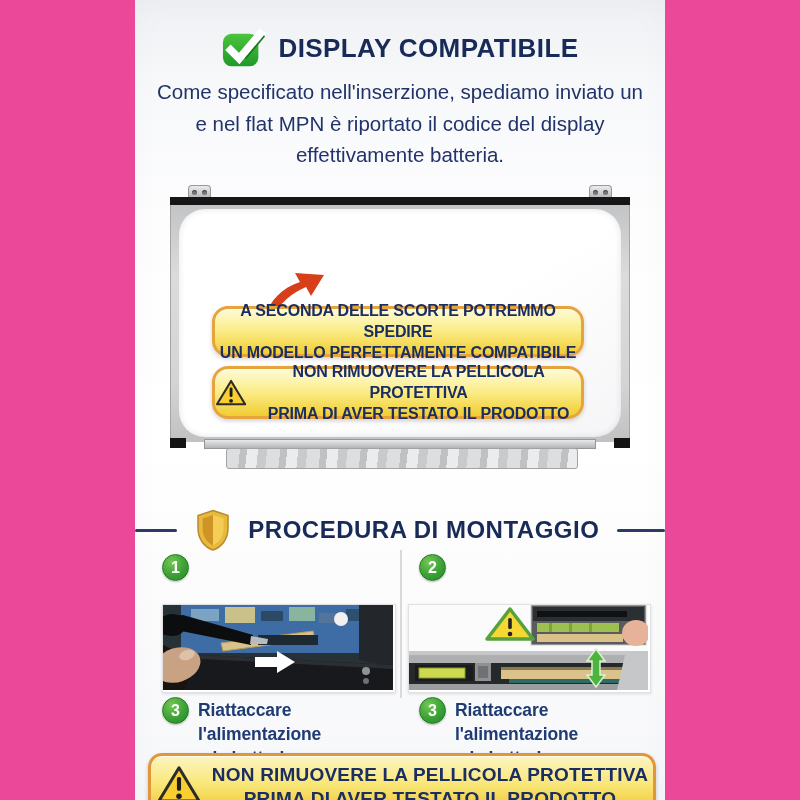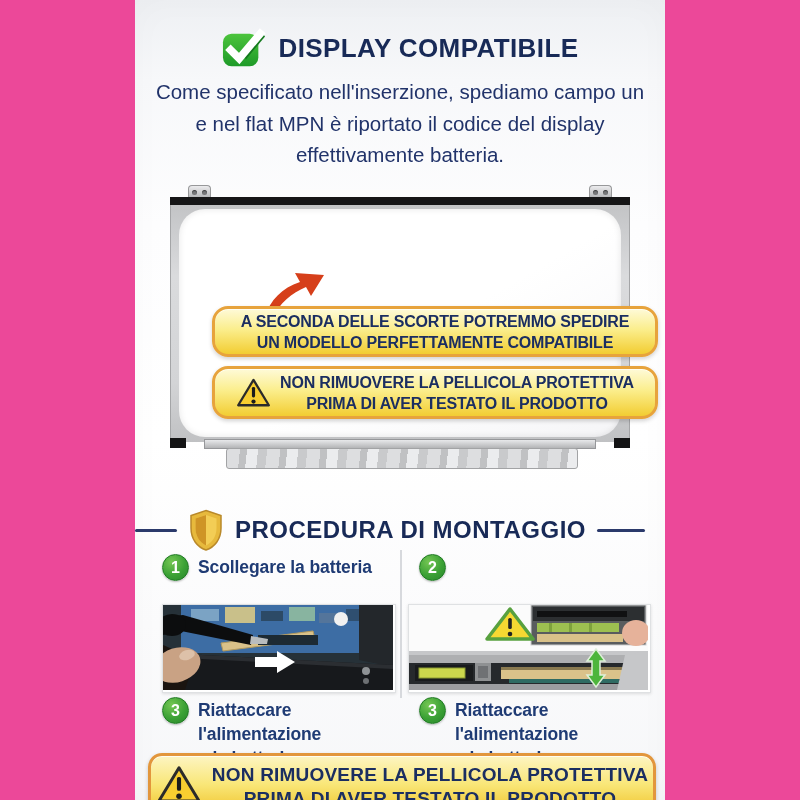--- a/index.html
+++ b/index.html
@@ -43,32 +43,32 @@
     border-radius:26px; box-shadow:inset 0 0 7px rgba(0,0,0,.10); }
   .panel-ledge{ position:absolute; top:254px; left:34px; right:34px; height:10px;
     background:linear-gradient(180deg,#e8e9eb,#b4b5b7); border:1px solid #96979a; box-sizing:border-box; }
   .panel-nub{ position:absolute; top:253px; width:16px; height:10px; background:#141415; }
   .panel-nub.left{ left:0; } .panel-nub.right{ right:0; }
   .panel-foil{ position:absolute; top:263px; left:56px; width:352px; height:21px;
     border-radius:3px; border:1px solid #a2a3a5; box-sizing:border-box;
     background:repeating-linear-gradient(96deg,#dddee0 0 13px,#c0c1c3 13px 20px,#ebecee 20px 31px,#c9cacc 31px 40px); }
   .red-arrow{ position:absolute; left:88px; top:83px; width:72px; height:50px; }
 
-  .callout{ position:absolute; left:42px; width:446px; box-sizing:border-box;
+  .callout{ position:absolute; left:42px; width:372px; box-sizing:border-box;
     border-radius:16px; border:3px solid #e7a33c;
     background:linear-gradient(180deg,#fefad8 0%,#fbee8d 45%,#f2cd32 100%);
     box-shadow:0 2px 4px rgba(0,0,0,.18), inset 0 1px 0 #fffef0;
     display:flex; align-items:center; justify-content:center; gap:9px;
     text-align:center; color:#1b2e61; font-weight:bold; font-size:16px; line-height:21px; letter-spacing:-.2px; }
   .callout-stock{ top:121px; height:51px; }
   .callout-film{ top:181px; height:53px; }
 
   
   .proc-head{ position:absolute; top:508px; left:0; right:0; height:44px;
-    display:flex; align-items:center; justify-content:flex-start; gap:11px; }
+    display:flex; align-items:center; justify-content:space-between; gap:11px; }
   .h-line{ height:3px; background:#2b3a6b; border-radius:2px; }
   .h-line.l{ width:42px; } .h-line.r{ width:48px; }
   .proc-title{ font-size:24px; font-weight:bold; color:#182a57; letter-spacing:.5px; }
 
   
   .steps{ position:absolute; top:548px; left:0; right:0; height:205px; }
   .col-divider{ position:absolute; left:265px; top:2px; width:2px; height:148px; background:#d7d9dd; }
   .step{ position:absolute; display:flex; align-items:flex-start; gap:9px; }
   .step-num{ flex:0 0 auto; width:27px; height:27px; border-radius:50%; box-sizing:border-box;
     background:radial-gradient(circle at 35% 28%,#74c653 0%,#3ba135 55%,#27852a 100%);
@@ -107,21 +107,21 @@
           </linearGradient>
         </defs>
         <rect x="1" y="5" width="37" height="34" rx="9" fill="url(#gGreen)"></rect>
         <path d="M21 25 L40 2 L45 8 L25 32 Z" fill="#157a1e"></path>
         <path d="M9 22 L18 31 L40 5" fill="none" stroke="#ffffff" stroke-width="8" stroke-linecap="square" stroke-linejoin="miter"></path>
       </svg>
       <div class="title">DISPLAY COMPATIBILE</div>
     </div>
 
     <div class="intro">
-      <div>Come specificato nell'inserzione, spediamo campo un</div>
+      <div>Come specificato nell'inserzione, spediamo inviato un</div>
       <div>e nel flat MPN è riportato il codice del display</div>
       <div>effettivamente batteria.</div>
     </div>
 
     <div class="panel">
       <div class="bracket left">
         <div class="hole h1"></div>
         <div class="hole h2"></div>
       </div>
       <div class="bracket right">
@@ -170,21 +170,20 @@
       <div class="proc-title">PROCEDURA DI MONTAGGIO</div>
       <div class="h-line r"></div>
     </div>
 
     <div class="steps">
       <div class="col-divider"></div>
 
       <div class="step step1">
         <div class="step-num">1</div>
         <div class="step-text">
-          <div>Scollegare la batteria</div>
         </div>
       </div>
 
       <div class="step step2">
         <div class="step-num">2</div>
       </div>
 
       <div class="photo photo1">
         <svg width="230" height="85" viewBox="0 0 230 85">
           <rect width="230" height="85" fill="#263138"></rect>

